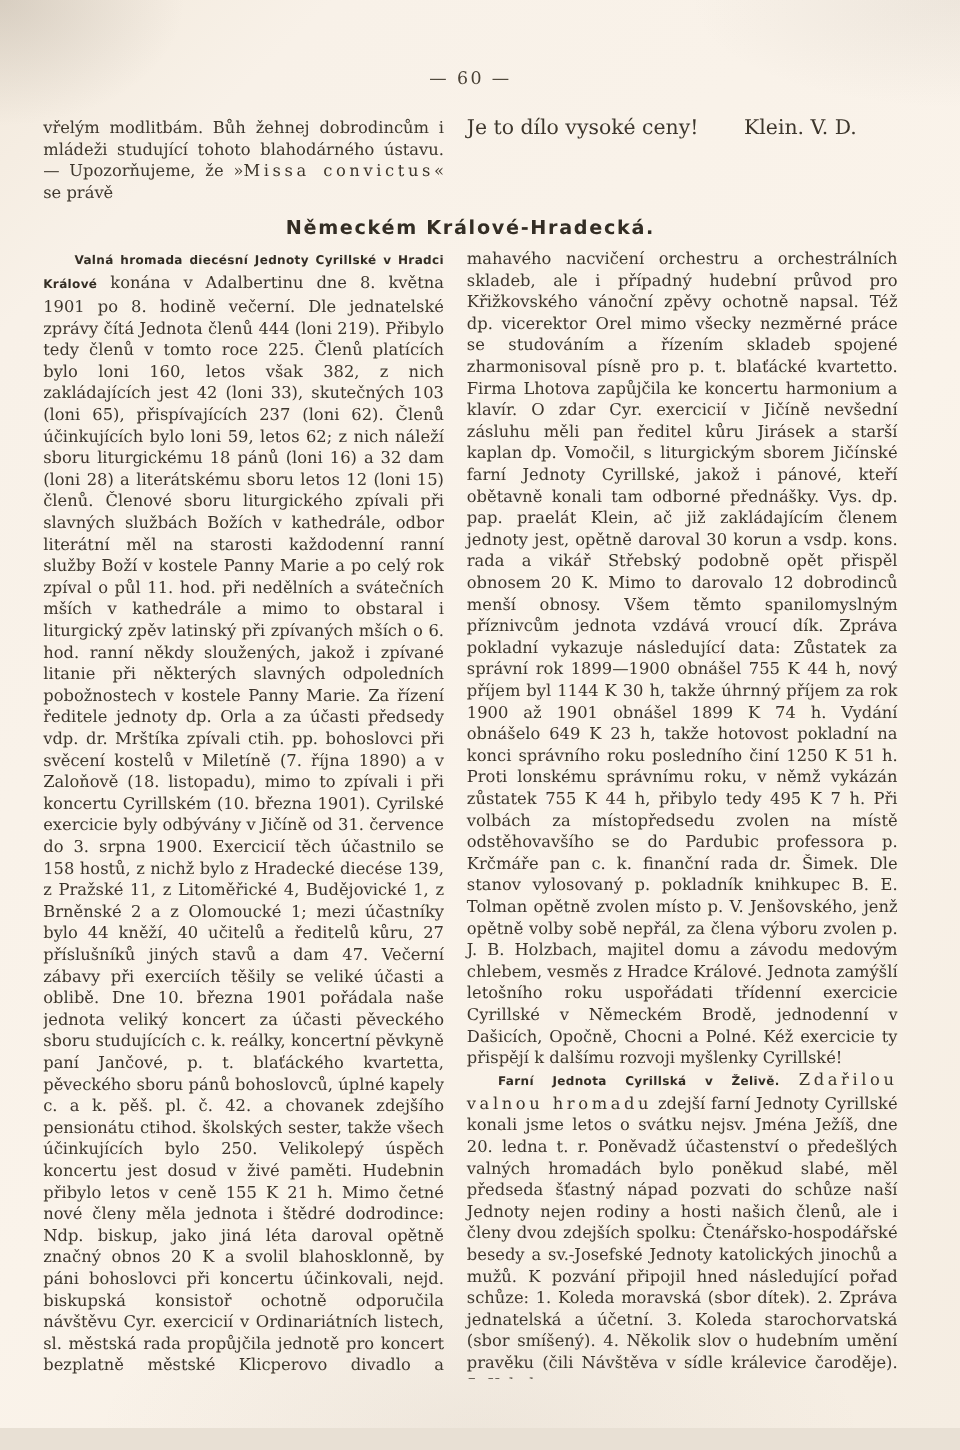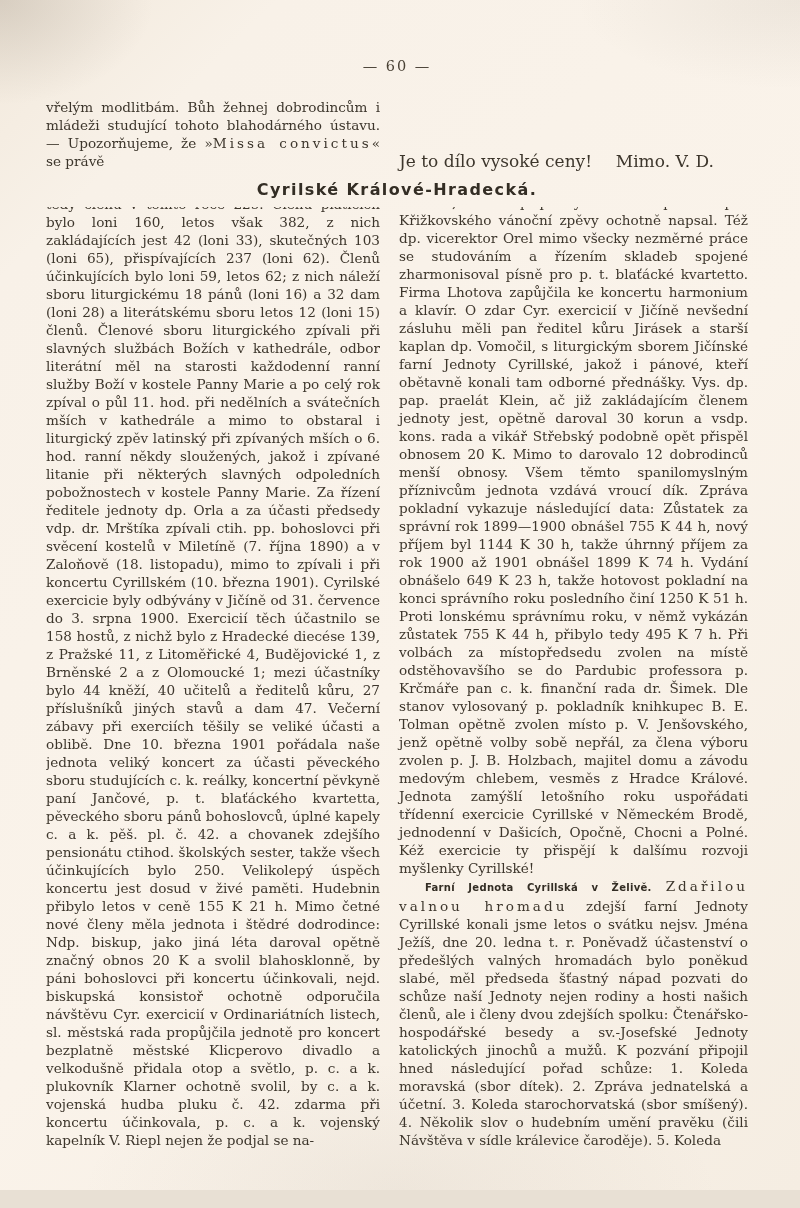--- a/index.html
+++ b/index.html
@@ -3,33 +3,33 @@
 <meta charset="utf-8">
 <style>
   html,body{margin:0;padding:0;}
   body{
     width:800px;height:1208px;overflow:hidden;
     font-family:"DejaVu Serif","Liberation Serif",serif;
     background:#e8e0d4;
   }
   .page{
     position:relative;width:800px;height:1190px;box-sizing:border-box;
-    padding:58px 52px 0 46px;
+    padding:58px 52px 0 36px;
     background:
       radial-gradient(220px 150px at 0% 0%, rgba(110,98,84,0.20), rgba(110,98,84,0) 70%),
       radial-gradient(300px 120px at 100% 0%, rgba(130,118,100,0.10), rgba(130,118,100,0) 75%),
       radial-gradient(400px 160px at 50% 100%, rgba(130,118,100,0.08), rgba(130,118,100,0) 80%),
       linear-gradient(135deg,#f2e9dc 0%,#f8f1e8 14%,#faf3ea 55%,#f5ede2 100%);
     color:#3d362c;
   }
   .page-number{
     text-align:center;font-size:14.5px;letter-spacing:2px;
     color:#4a4236;line-height:16px;
   }
-  .columns{display:flex;align-items:flex-end;}
+  .columns{display:flex;align-items:flex-start;}
   .top-columns{margin-top:24px;}
   .col-l{width:334px;flex:0 0 334px;}
   .vrule{width:1px;background:#554b3e;margin:0 0 0 8px;flex:0 0 1px;}
   .col-r{flex:1;padding-left:10px;min-width:0;}
   p{margin:0;text-align:justify;font-size:13.6px;line-height:18px;hyphens:auto;}
   .indent{text-indent:26px;}
   .lead{
     font-family:"DejaVu Sans","Liberation Sans",sans-serif;
     font-weight:700;font-size:10px;letter-spacing:0.3px;color:#332d24;
   }
@@ -55,26 +55,26 @@
   <div class="page-number">— 60 —</div>
 
   <div class="columns top-columns">
     <div class="col-l">
       <p><span>vřelým modlitbám. Bůh žehnej dobrodincům i mládeži studující tohoto blahodárného ústavu. — Upozorňujeme, že »</span><span class="spaced">Missa convictus</span><span>« se právě</span></p>
     </div>
     <div class="vrule"></div>
     <div class="col-r">
       <div class="last-line">
         <span>Je to dílo vysoké ceny!</span>
-        <span class="attribution">Mimo. V. D.</span>
+        <span class="attribution">Klein. V. D.</span>
       </div>
     </div>
   </div>
 
-  <h1 class="heading">Cyrilské Králové-Hradecká.</h1>
+  <h1 class="heading">Německém Králové-Hradecká.</h1>
 
   <div class="columns main-columns">
     <div class="col-l">
       <p class="para indent"><b class="lead">Valná hromada diecésní Jednoty Cyrillské v Hradci Králové</b><span> konána v Adalbertinu dne 8. května 1901 po 8. hodině večerní. Dle jednatelské zprávy čítá Jednota členů 444 (loni 219). Přibylo tedy členů v tomto roce 225. Členů platících bylo loni 160, letos však 382, z nich zakládajících jest 42 (loni 33), skutečných 103 (loni 65), přispívajících 237 (loni 62). Členů účinkujících bylo loni 59, letos 62; z nich náleží sboru liturgickému 18 pánů (loni 16) a 32 dam (loni 28) a literátskému sboru letos 12 (loni 15) členů. Členové sboru liturgického zpívali při slavných službách Božích v kathedrále, odbor literátní měl na starosti každodenní ranní služby Boží v kostele Panny Marie a po celý rok zpíval o půl 11. hod. při nedělních a svátečních mších v kathedrále a mimo to obstaral i liturgický zpěv latinský při zpívaných mších o 6. hod. ranní někdy sloužených, jakož i zpívané litanie při některých slavných odpoledních pobožnostech v kostele Panny Marie. Za řízení ředitele jednoty dp. Orla a za účasti předsedy vdp. dr. Mrštíka zpívali ctih. pp. bohoslovci při svěcení kostelů v Miletíně (7. října 1890) a v Zaloňově (18. listopadu), mimo to zpívali i při koncertu Cyrillském (10. března 1901). Cyrilské exercicie byly odbývány v Jičíně od 31. července do 3. srpna 1900. Exercicií těch účastnilo se 158 hostů, z nichž bylo z Hradecké diecése 139, z Pražské 11, z Litoměřické 4, Budějovické 1, z Brněnské 2 a z Olomoucké 1; mezi účastníky bylo 44 kněží, 40 učitelů a ředitelů kůru, 27 příslušníků jiných stavů a dam 47. Večerní zábavy při exerciích těšily se veliké účasti a oblibě. Dne 10. března 1901 pořádala naše jednota veliký koncert za účasti pěveckého sboru studujících c. k. reálky, koncertní pěvkyně paní Jančové, p. t. blaťáckého kvartetta, pěveckého sboru pánů bohoslovců, úplné kapely c. a k. pěš. pl. č. 42. a chovanek zdejšího pensionátu ctihod. školských sester, takže všech účinkujících bylo 250. Velikolepý úspěch koncertu jest dosud v živé paměti. Hudebnin přibylo letos v ceně 155 K 21 h. Mimo četné nové členy měla jednota i štědré dodrodince: Ndp. biskup, jako jiná léta daroval opětně značný obnos 20 K a svolil blahosklonně, by páni bohoslovci při koncertu účinkovali, nejd. biskupská konsistoř ochotně odporučila návštěvu Cyr. exercicií v Ordinariátních listech, sl. městská rada propůjčila jednotě pro koncert bezplatně městské Klicperovo divadlo a velkodušně přidala otop a světlo, p. c. a k. plukovník Klarner ochotně svolil, by c. a k. vojenská hudba pluku č. 42. zdarma při koncertu účinkovala, p. c. a k. vojenský kapelník V. Riepl nejen že podjal se na-</span></p>
     </div>
     <div class="vrule"></div>
     <div class="col-r">
       <p class="para">mahavého nacvičení orchestru a orchestrálních skladeb, ale i případný hudební průvod pro Křižkovského vánoční zpěvy ochotně napsal. Též dp. vicerektor Orel mimo všecky nezměrné práce se studováním a řízením skladeb spojené zharmonisoval písně pro p. t. blaťácké kvartetto. Firma Lhotova zapůjčila ke koncertu harmonium a klavír. O zdar Cyr. exercicií v Jičíně nevšední zásluhu měli pan ředitel kůru Jirásek a starší kaplan dp. Vomočil, s liturgickým sborem Jičínské farní Jednoty Cyrillské, jakož i pánové, kteří obětavně konali tam odborné přednášky. Vys. dp. pap. praelát Klein, ač již zakládajícím členem jednoty jest, opětně daroval 30 korun a vsdp. kons. rada a vikář Střebský podobně opět přispěl obnosem 20 K. Mimo to darovalo 12 dobrodinců menší obnosy. Všem těmto spanilomyslným příznivcům jednota vzdává vroucí dík. Zpráva pokladní vykazuje následující data: Zůstatek za správní rok 1899—1900 obnášel 755 K 44 h, nový příjem byl 1144 K 30 h, takže úhrnný příjem za rok 1900 až 1901 obnášel 1899 K 74 h. Vydání obnášelo 649 K 23 h, takže hotovost pokladní na konci správního roku posledního činí 1250 K 51 h. Proti lonskému správnímu roku, v němž vykázán zůstatek 755 K 44 h, přibylo tedy 495 K 7 h. Při volbách za místopředsedu zvolen na místě odstěhovavšího se do Pardubic professora p. Krčmáře pan c. k. finanční rada dr. Šimek. Dle stanov vylosovaný p. pokladník knihkupec B. E. Tolman opětně zvolen místo p. V. Jenšovského, jenž opětně volby sobě nepřál, za člena výboru zvolen p. J. B. Holzbach, majitel domu a závodu medovým chlebem, vesměs z Hradce Králové. Jednota zamýšlí letošního roku uspořádati třídenní exercicie Cyrillské v Německém Brodě, jednodenní v Dašicích, Opočně, Chocni a Polné. Kéž exercicie ty přispějí k dalšímu rozvoji myšlenky Cyrillské!</p>
       <p class="para indent"><b class="lead">Farní Jednota Cyrillská v Želivě.</b><span> </span><span class="spaced">Zdařilou valnou hromadu</span><span> zdejší farní Jednoty Cyrillské konali jsme letos o svátku nejsv. Jména Ježíš, dne 20. ledna t. r. Poněvadž účastenství o předešlých valných hromadách bylo poněkud slabé, měl předseda šťastný nápad pozvati do schůze naší Jednoty nejen rodiny a hosti našich členů, ale i členy dvou zdejších spolku: Čtenářsko-hospodářské besedy a sv.-Josefské Jednoty katolických jinochů a mužů. K pozvání připojil hned následující pořad schůze: 1. Koleda moravská (sbor dítek). 2. Zpráva jednatelská a účetní. 3. Koleda starochorvatská (sbor smíšený). 4. Několik slov o hudebním umění pravěku (čili Návštěva v sídle králevice čaroděje). 5. Koleda</span></p>
     </div>

